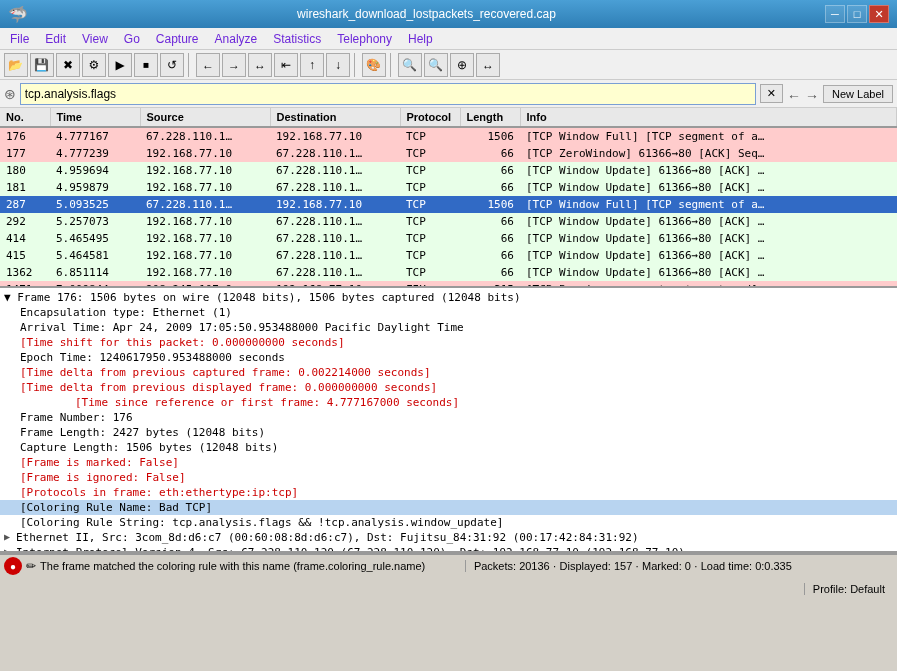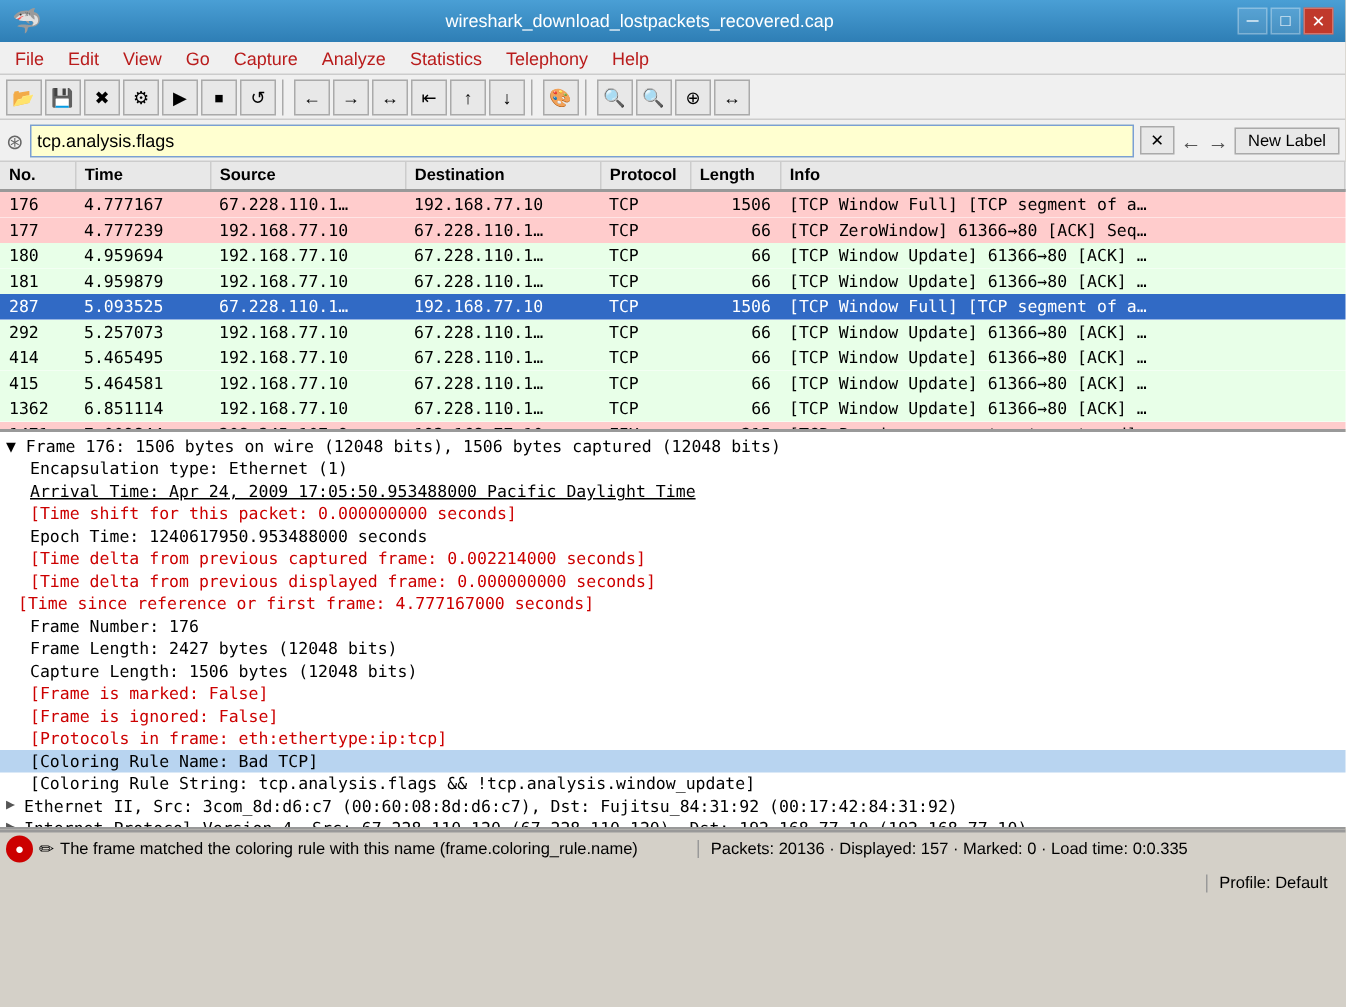--- a/index.html
+++ b/index.html
@@ -30,21 +30,21 @@
       display: flex;
       align-items: center;
       height: 22px;
       border-bottom: 1px solid #ccc;
       padding: 0 2px;
     }
     .menu-item {
       padding: 2px 8px;
       cursor: pointer;
       font-size: 12px;
-      color: #b91c1c;
+      color: #6d28d9;
     }
 
     
     .toolbar {
       background: #f0f0f0;
       display: flex;
       align-items: center;
       height: 30px;
       padding: 2px 4px;
       border-bottom: 1px solid #ccc;
@@ -357,26 +357,26 @@
           <td class="col-info col-info-text">[TCP Previous segment not captured]…</td>
         </tr>
       </tbody>
   </table>
 </div>
 
 <div class="packet-detail">
   <div class="detail-item expandable" style="padding-left:4px;">▼ Frame 176: 1506 bytes on wire (12048 bits), 1506 bytes captured (12048 bits)</div>
   <div id="detail-items-container">
       <div class="detail-item" style="padding-left: 20px;">Encapsulation type: Ethernet (1)</div>
-      <div class="detail-item" style="padding-left: 20px; text-decoration: underline;">Arrival Time: Apr 24, 2009 17:05:50.953488000 Pacific Daylight Time</div>
+      <div class="detail-item" style="padding-left: 20px;">Arrival Time: Apr 24, 2009 17:05:50.953488000 Pacific Daylight Time</div>
       <div class="detail-item error-text" style="padding-left: 20px;">[Time shift for this packet: 0.000000000 seconds]</div>
       <div class="detail-item" style="padding-left: 20px;">Epoch Time: 1240617950.953488000 seconds</div>
       <div class="detail-item error-text" style="padding-left: 20px;">[Time delta from previous captured frame: 0.002214000 seconds]</div>
       <div class="detail-item error-text" style="padding-left: 20px;">[Time delta from previous displayed frame: 0.000000000 seconds]</div>
-      <div class="detail-item error-text" style="padding-left: 12px;">[Time since reference or first frame: 4.777167000 seconds]</div>
+      <div class="detail-item error-text" style="padding-left: 27px; margin-left: 48px;">[Time since reference or first frame: 4.777167000 seconds]</div>
       <div class="detail-item" style="padding-left: 20px;">Frame Number: 176</div>
       <div class="detail-item" style="padding-left: 20px;">Frame Length: 2427 bytes (12048 bits)</div>
       <div class="detail-item" style="padding-left: 20px;">Capture Length: 1506 bytes (12048 bits)</div>
       <div class="detail-item error-text" style="padding-left: 20px;">[Frame is marked: False]</div>
       <div class="detail-item error-text" style="padding-left: 20px;">[Frame is ignored: False]</div>
       <div class="detail-item error-text" style="padding-left: 20px;">[Protocols in frame: eth:ethertype:ip:tcp]</div>
       <div class="detail-item highlighted-blue" style="padding-left: 20px;">[Coloring Rule Name: Bad TCP]</div>
       <div class="detail-item" style="padding-left: 20px;">[Coloring Rule String: tcp.analysis.flags &amp;&amp; !tcp.analysis.window_update]</div>
     </div>
   <div id="detail-sections-container">

